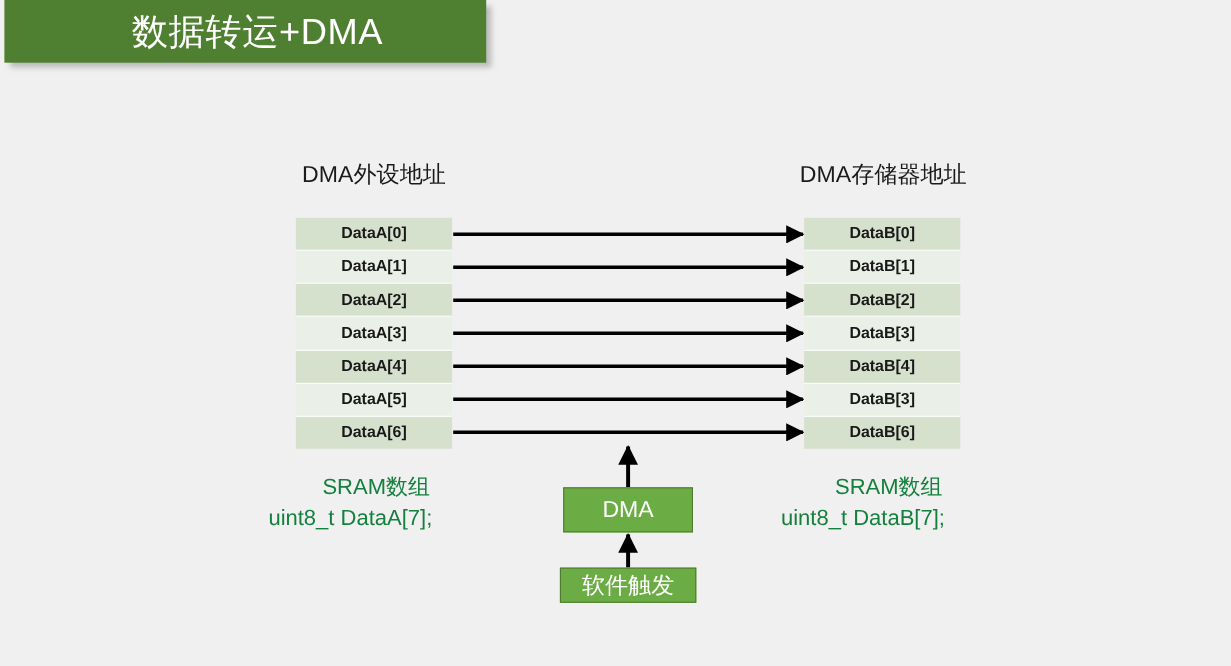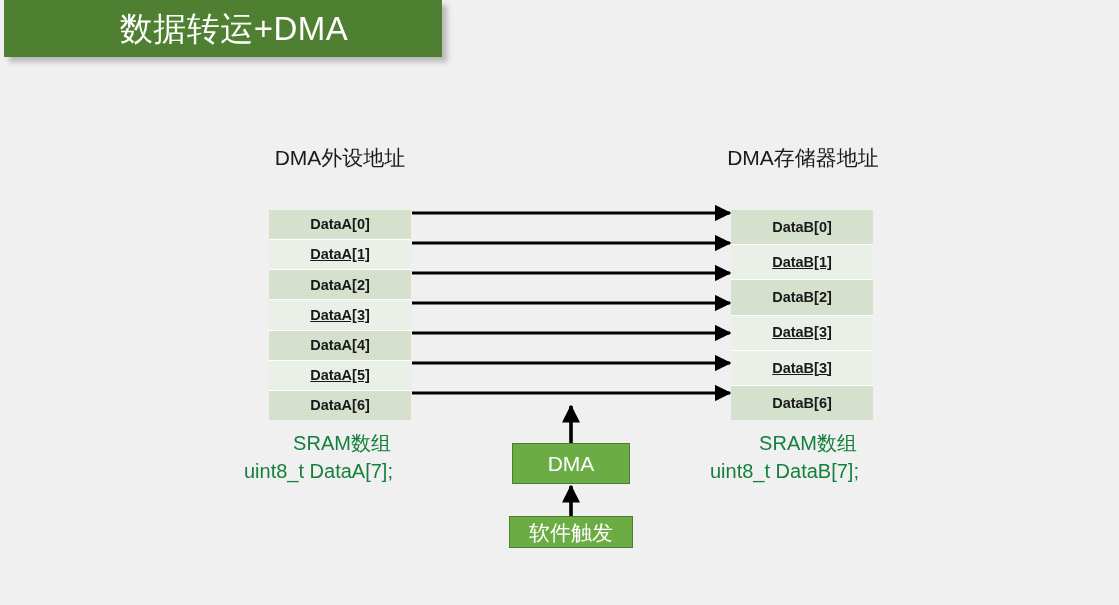--- a/index.html
+++ b/index.html
@@ -58,40 +58,39 @@
   #heading-right { left: 706px; top: 144px; width: 186px; }
 
   
   .data-table {
     position: absolute;
     top: 198px;
     width: 142px;
     height: 210px;
     display: flex;
     flex-direction: column;
-    margin-top: 12px;
   }
   #table-left  { left: 265px; }
   #table-right { left: 727px; }
 
   .data-cell {
     flex: 1 1 0;
     display: flex;
     align-items: center;
     justify-content: center;
     font-size: 14.5px;
     font-weight: bold;
     color: #191919;
     border-bottom: 1px solid #ffffff;
     box-sizing: border-box;
     line-height: 1;
   }
   .data-cell:last-child { border-bottom: none; }
   .cell-dark  { background: #d6e1cd; }
-  .cell-light { background: #eaf0e7; text-decoration: underline; }
+  .cell-light { background: #eaf0e7; }
 
   
   #arrow-layer {
     position: absolute;
     left: 0; top: 0;
     width: 1119px;
     height: 605px;
     pointer-events: none;
   }
 
@@ -155,20 +154,21 @@
     <div class="data-cell cell-dark">DataA[4]</div>
     <div class="data-cell cell-light">DataA[5]</div>
     <div class="data-cell cell-dark">DataA[6]</div>
   </div>
 
   <div class="data-table" id="table-right">
     <div class="data-cell cell-dark">DataB[0]</div>
     <div class="data-cell cell-light">DataB[1]</div>
     <div class="data-cell cell-dark">DataB[2]</div>
     <div class="data-cell cell-light">DataB[3]</div>
+    <div class="data-cell cell-dark">DataB[4]</div>
     <div class="data-cell cell-light">DataB[3]</div>
     <div class="data-cell cell-dark">DataB[6]</div>
   </div>
 
   <svg id="arrow-layer" viewBox="0 0 1119 605" width="1119" height="605">
     <defs>
       <marker id="ah" viewBox="0 0 10 10" refX="9.2" refY="5" markerWidth="5.2" markerHeight="5.2" orient="auto-start-reverse">
         <path d="M 0 0 L 10 5 L 0 10 z" fill="#000000"></path>
       </marker>
       <marker id="ahv" viewBox="0 0 10 10" refX="9.2" refY="5" markerWidth="5" markerHeight="5" orient="auto-start-reverse">

